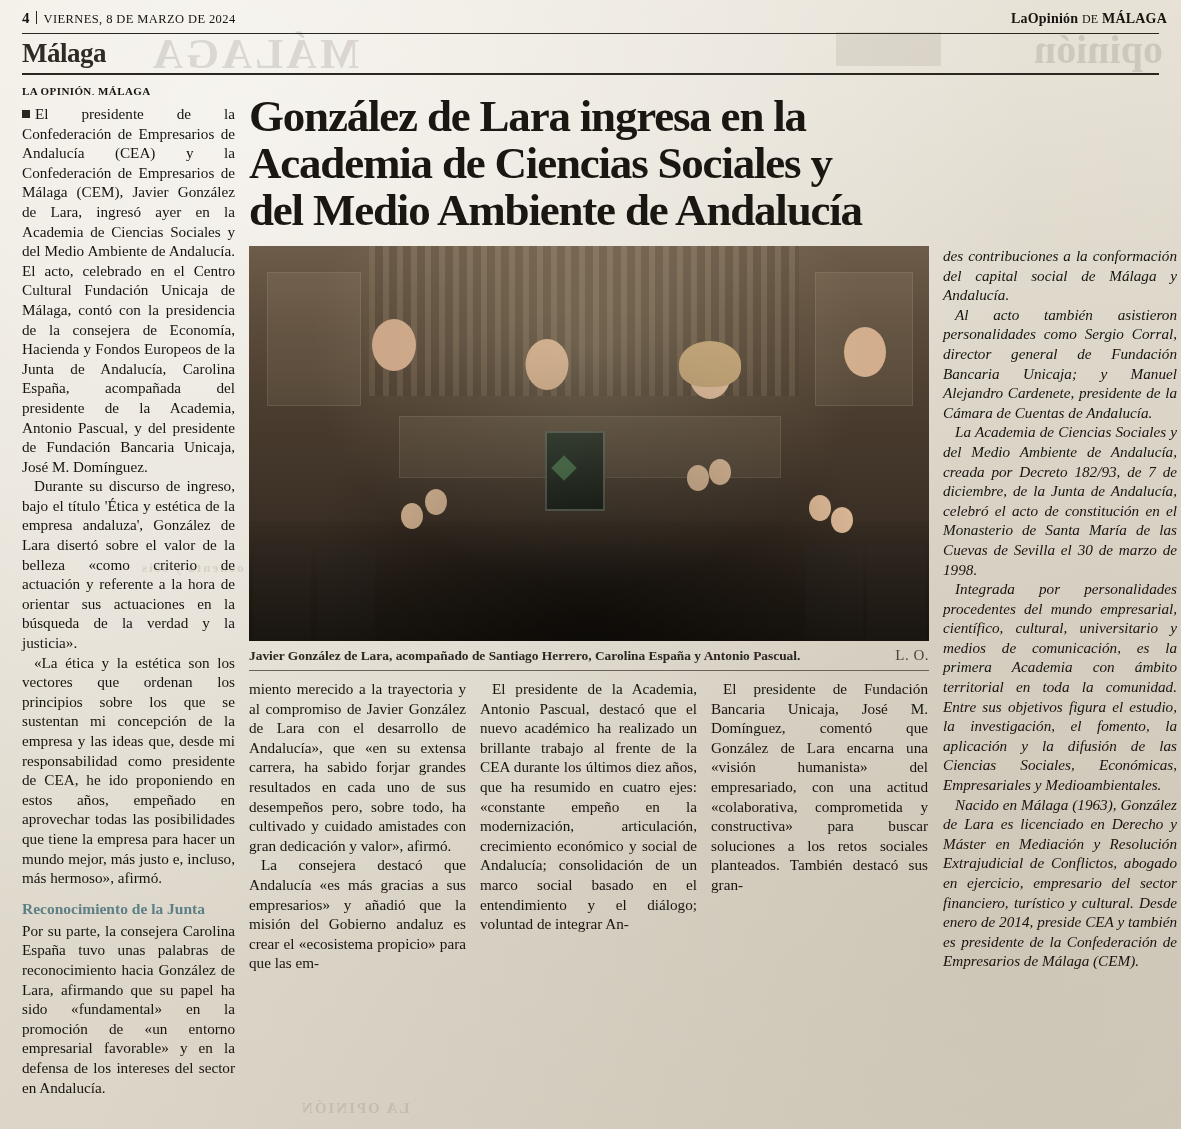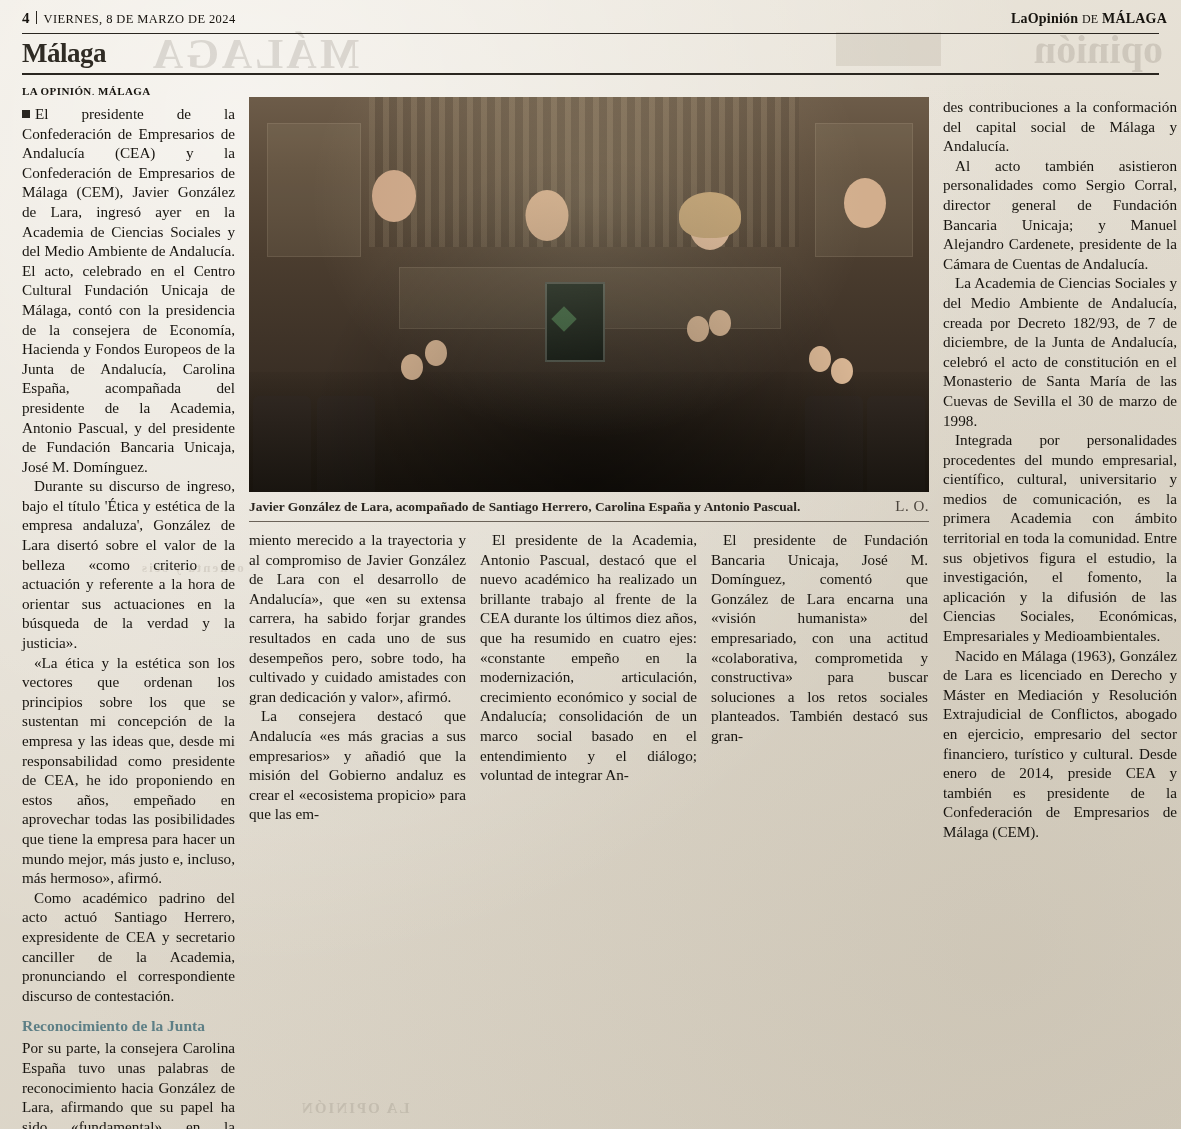--- a/index.html
+++ b/index.html
@@ -317,20 +317,21 @@
   }
 
   
   .col-right {
     width: 234px;
     flex: 0 0 234px;
     font-size: 15.2px;
     line-height: 19.6px;
     text-align: justify;
     hyphens: auto;
+    font-style: italic;
   }
   .col-right p { margin: 0; text-indent: 12px; }
   .col-right p.first { text-indent: 0; }
 
   
   .lower-cols {
     display: flex;
     gap: 14px;
     margin-top: 8px;
     width: 680px;
@@ -377,31 +378,35 @@
     <div class="body-wrap">
 
       <div class="col-left">
         <div class="byline">
           <b>LA OPINIÓN</b>. <b>MÁLAGA</b>
         </div>
         <div class="lede">
           <p class="first"><span class="sq"></span><span>El presidente de la Confederación de Empresarios de Andalucía (CEA) y la Confederación de Empresarios de Málaga (CEM), Javier González de Lara, ingresó ayer en la Academia de Ciencias Sociales y del Medio Ambiente de Andalucía. El acto, celebrado en el Centro Cultural Fundación Unicaja de Málaga, contó con la presidencia de la consejera de Economía, Hacienda y Fondos Europeos de la Junta de Andalucía, Carolina España, acompañada del presidente de la Academia, Antonio Pascual, y del presidente de Fundación Bancaria Unicaja, José M. Domínguez.</span></p>
           <p>Durante su discurso de ingreso, bajo el título 'Ética y estética de la empresa andaluza', González de Lara disertó sobre el valor de la belleza «como criterio de actuación y referente a la hora de orientar sus actuaciones en la búsqueda de la verdad y la justicia».</p>
           <p>«La ética y la estética son los vectores que ordenan los principios sobre los que se sustentan mi concepción de la empresa y las ideas que, desde mi responsabilidad como presidente de CEA, he ido proponiendo en estos años, empeñado en aprovechar todas las posibilidades que tiene la empresa para hacer un mundo mejor, más justo e, incluso, más hermoso», afirmó.</p>
-          <p>Como académico padrino del acto actuó Santiago Herrero, expresidente de CEA y secretario canciller de la Academia, pronunciando el correspondiente discurso de contestación.</p>
         </div>
         <div class="subhead">Reconocimiento de la Junta</div>
         <div class="lede">
           <p class="first">Por su parte, la consejera Carolina España tuvo unas palabras de reconocimiento hacia González de Lara, afirmando que su papel ha sido «fundamental» en la promoción de «un entorno empresarial favorable» y en la defensa de los intereses del sector en Andalucía.</p>
 
         </div>
       </div>
 
       <div class="col-main">
 
+        <h1 class="headline">
+          <span class="ln">González de Lara ingresa en la</span>
+          <span class="ln">Academia de Ciencias Sociales y</span>
+          <span class="ln">del Medio Ambiente de Andalucía</span>
+        </h1>
 
 
         <div class="photo-row">
 
           <div class="photo-stack photo-box">
             <div class="photo">
               <div class="hall"></div>
               <div class="organ"></div>
               <div class="wall-panel" style="left:18px;top:26px;width:92px;height:132px;"></div>
               <div class="wall-panel" style="right:16px;top:26px;width:96px;height:132px;"></div>

